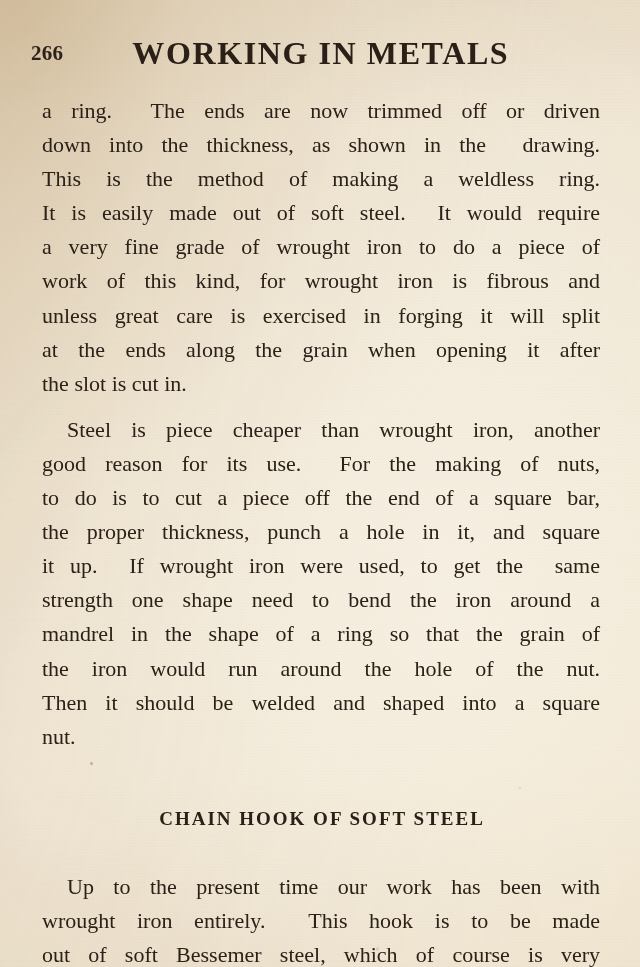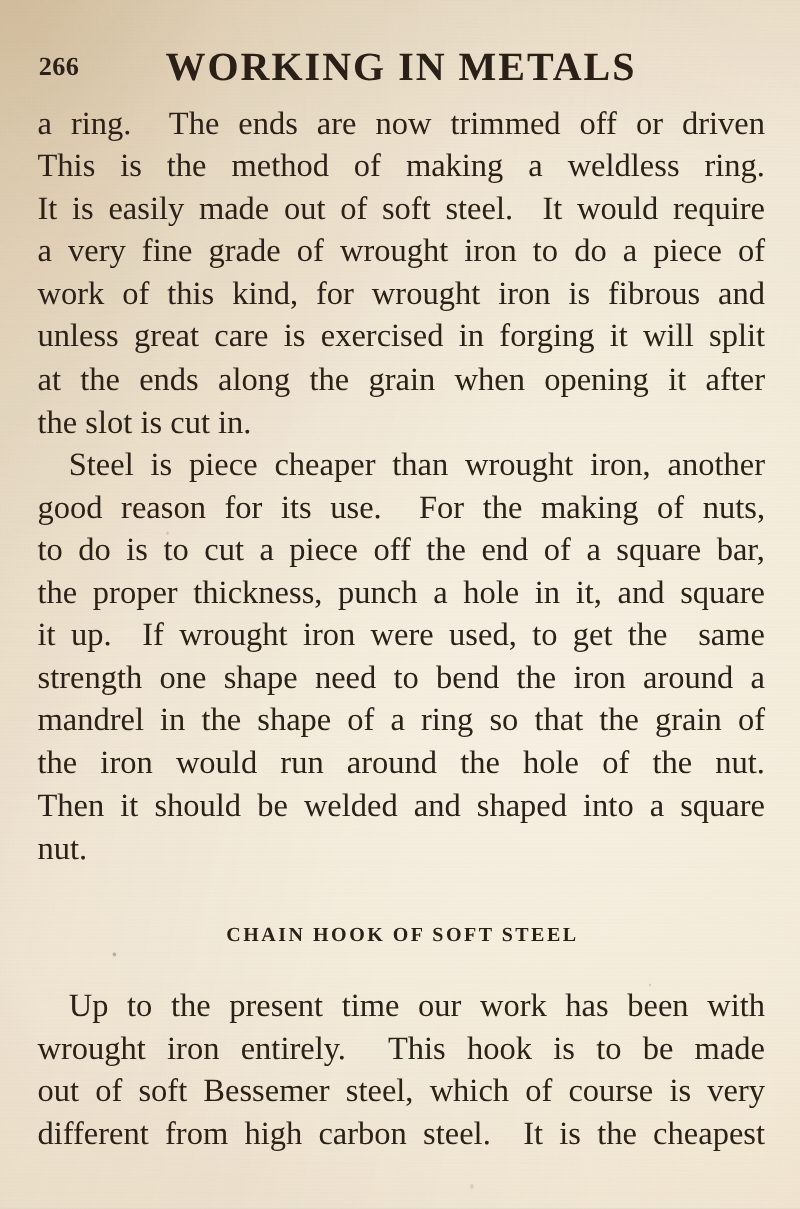--- a/index.html
+++ b/index.html
@@ -94,22 +94,22 @@
 
   
   .body-block {
     position: absolute;
     left: 30px;
     top: 82px;
     width: 582px;
   }
 
   .para {
-    margin: 0;
-    font-size: 26px;
+    margin: 12px;
+    font-size: 22px;
     line-height: 34.1px;
     color: #2b2118;
   }
 
   
   .ln {
     display: block;
     text-align: justify;
     text-align-last: justify;
     white-space: pre-wrap;
@@ -121,21 +121,21 @@
   }
   
   .ln.indent {
     text-indent: 25px;
   }
 
   
   .section-heading {
     margin: 0;
     text-align: center;
-    font-size: 16px;
+    font-size: 19px;
     font-weight: 700;
     letter-spacing: 2.0px;
     line-height: 24px;
     color: #2a2017;
     text-indent: 2px;
   }
   .sp-above-heading { height: 41px; }
   .sp-below-heading { height: 27px; }
 
   
@@ -166,20 +166,21 @@
 
     <div class="running-head">
       <div class="folio">266</div>
       <div class="head-title">WORKING IN METALS</div>
     </div>
 
     <div class="body-block">
 
       <p class="para">
         <span class="ln">a ring.  The ends are now trimmed off or driven</span>
+        <span class="ln">down into the thickness, as shown in the  drawing.</span>
         <span class="ln">This is the method of making a weldless ring.</span>
         <span class="ln">It is easily made out of soft steel.  It would require</span>
         <span class="ln">a very fine grade of wrought iron to do a piece of</span>
         <span class="ln">work of this kind, for wrought iron is fibrous and</span>
         <span class="ln">unless great care is exercised in forging it will split</span>
         <span class="ln">at the ends along the grain when opening it after</span>
         <span class="ln last">the slot is cut in.</span>
       </p>
 
       <p class="para">

